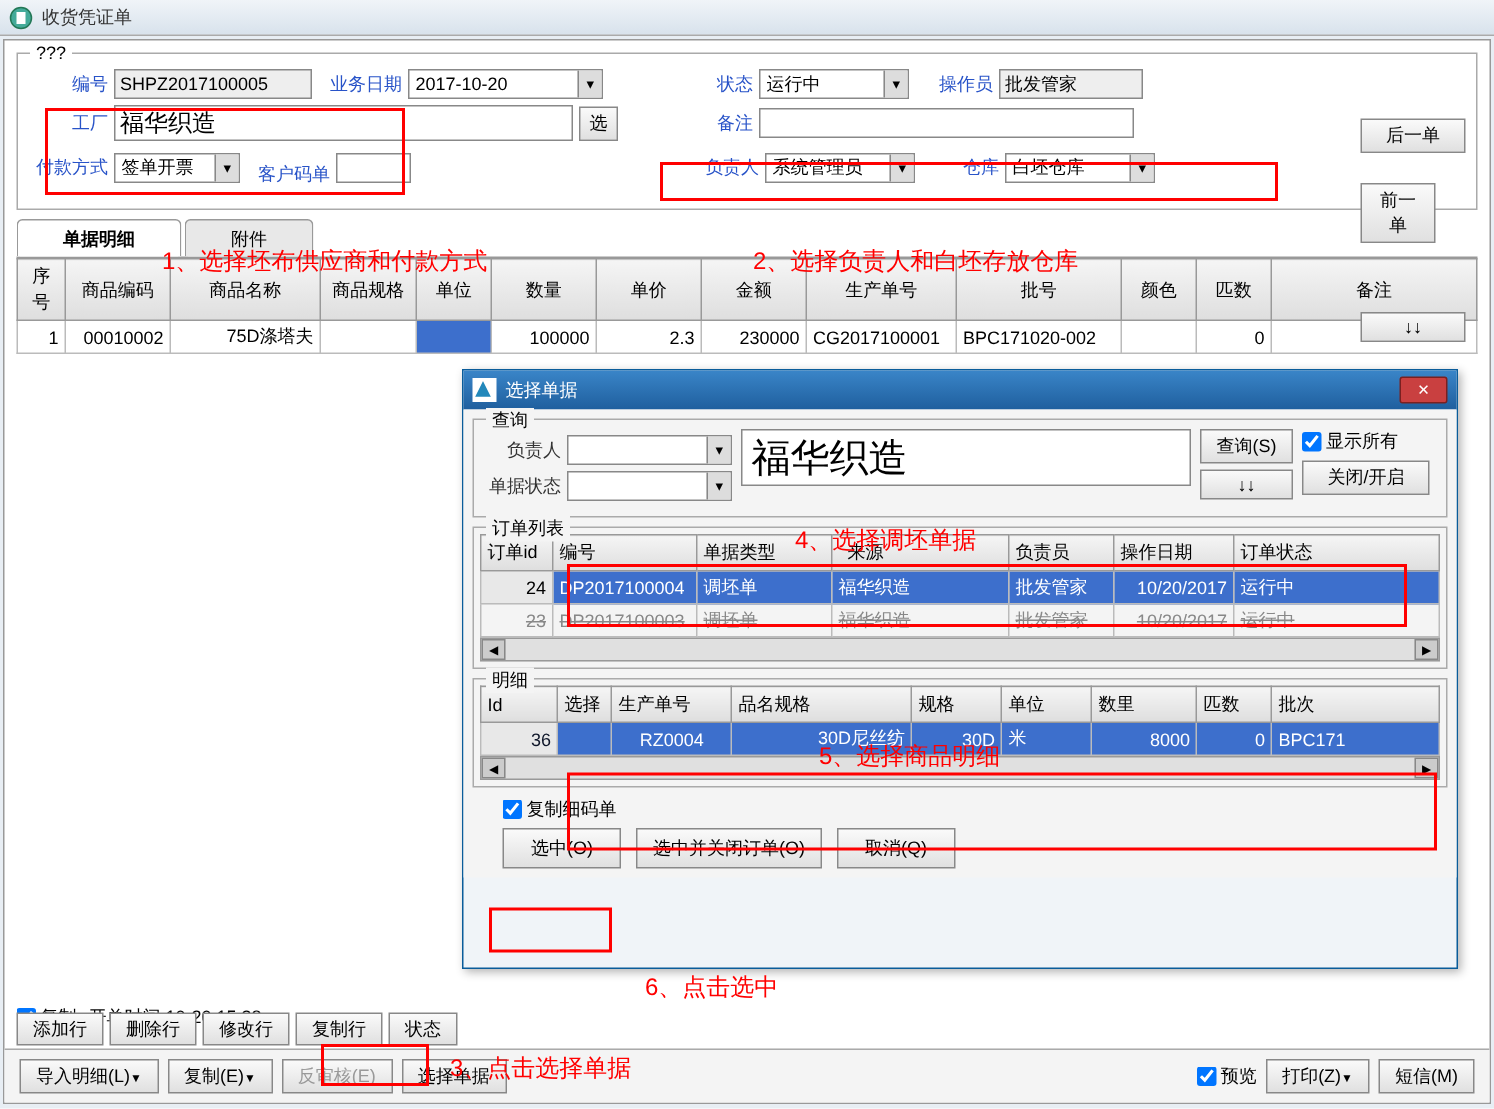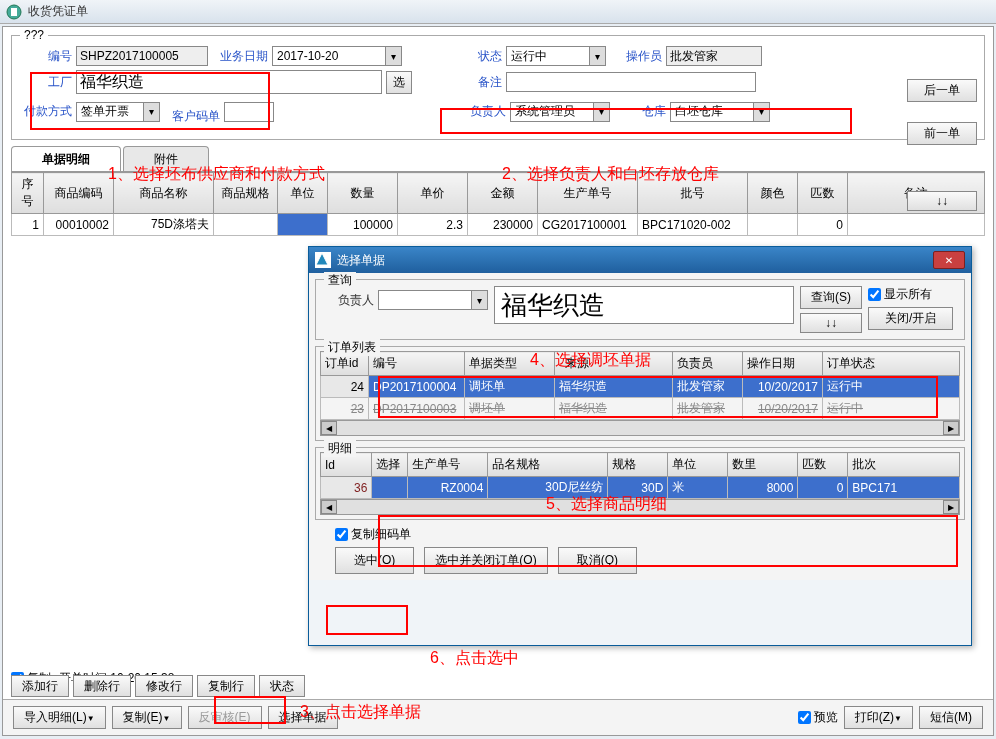--- a/index.html
+++ b/index.html
@@ -262,21 +262,21 @@
       <span class="label label-blue">仓库</span>
       <div class="dropdown" style="width:100px;">
         <span>白坯仓库</span>
           <div class="dd-btn"></div>
       </div>
     </div>
   </div>
 
   <div class="right-buttons">
     <button class="btn" style="width:70px;">后一单</button>
-    <button class="btn" style="width:70px;">前一单</button>
+    <button class="btn" style="width:50px;">前一单</button>
     <div style="height:6px;"></div>
     <button class="btn" style="width:70px;">↓↓</button>
   </div>
 
   <div class="tabs">
     <div class="tab active">单据明细</div>
     <div class="tab">附件</div>
   </div>
 
   <table class="grid">
@@ -357,20 +357,27 @@
     <div class="close-btn">✕</div>
   </div>
   <div class="dialog-body">
 
     <div class="dlg-fieldset">
       <span class="dlg-legend">查询</span>
       <div style="display:flex;align-items:flex-start;gap:6px;">
         <div>
           <div class="form-row">
             <span class="label">负责人</span>
+            <div class="dropdown" style="width:110px;">
+              <span></span>
+                <div class="dd-btn"></div>
+            </div>
+          </div>
+          <div class="form-row">
+            <span class="label">单据状态</span>
             <div class="dropdown" style="width:110px;">
               <span></span>
                 <div class="dd-btn"></div>
             </div>
           </div>
         </div>
         <input class="big-input" value="福华织造" style="">
         <div style="display:flex;flex-direction:column;gap:4px;">
           <button class="btn">查询(S)</button>
           <button class="btn" style="padding:2px 4px;">↓↓</button>
@@ -437,23 +444,23 @@
             <th style="width:120px;">品名规格</th>
             <th style="width:60px;">规格</th>
             <th style="width:60px;">单位</th>
             <th style="width:70px;">数里</th>
             <th style="width:50px;">匹数</th>
             <th>批次</th>
           </tr>
         </thead>
         <tbody>
           <tr class="selected">
-            <td style="text-align:left;background:#e8e8e8;color:#7f1d1d;padding-left:33px;">36</td>
+            <td style="text-align:left;background:#e8e8e8;color:#0f172a;padding-left:33px;">36</td>
             <td></td>
-            <td style="text-align:right;">RZ0004</td>
+            <td style="text-align:center;">RZ0004</td>
             <td style="text-align:right;">30D尼丝纺</td>
             <td style="text-align:right;">30D</td>
             <td>米</td>
             <td style="text-align:right;">8000</td>
             <td style="text-align:right;">0</td>
             <td>BPC171</td>
           </tr>
         </tbody>
       </table>
       <div class="scrollbar-h">

